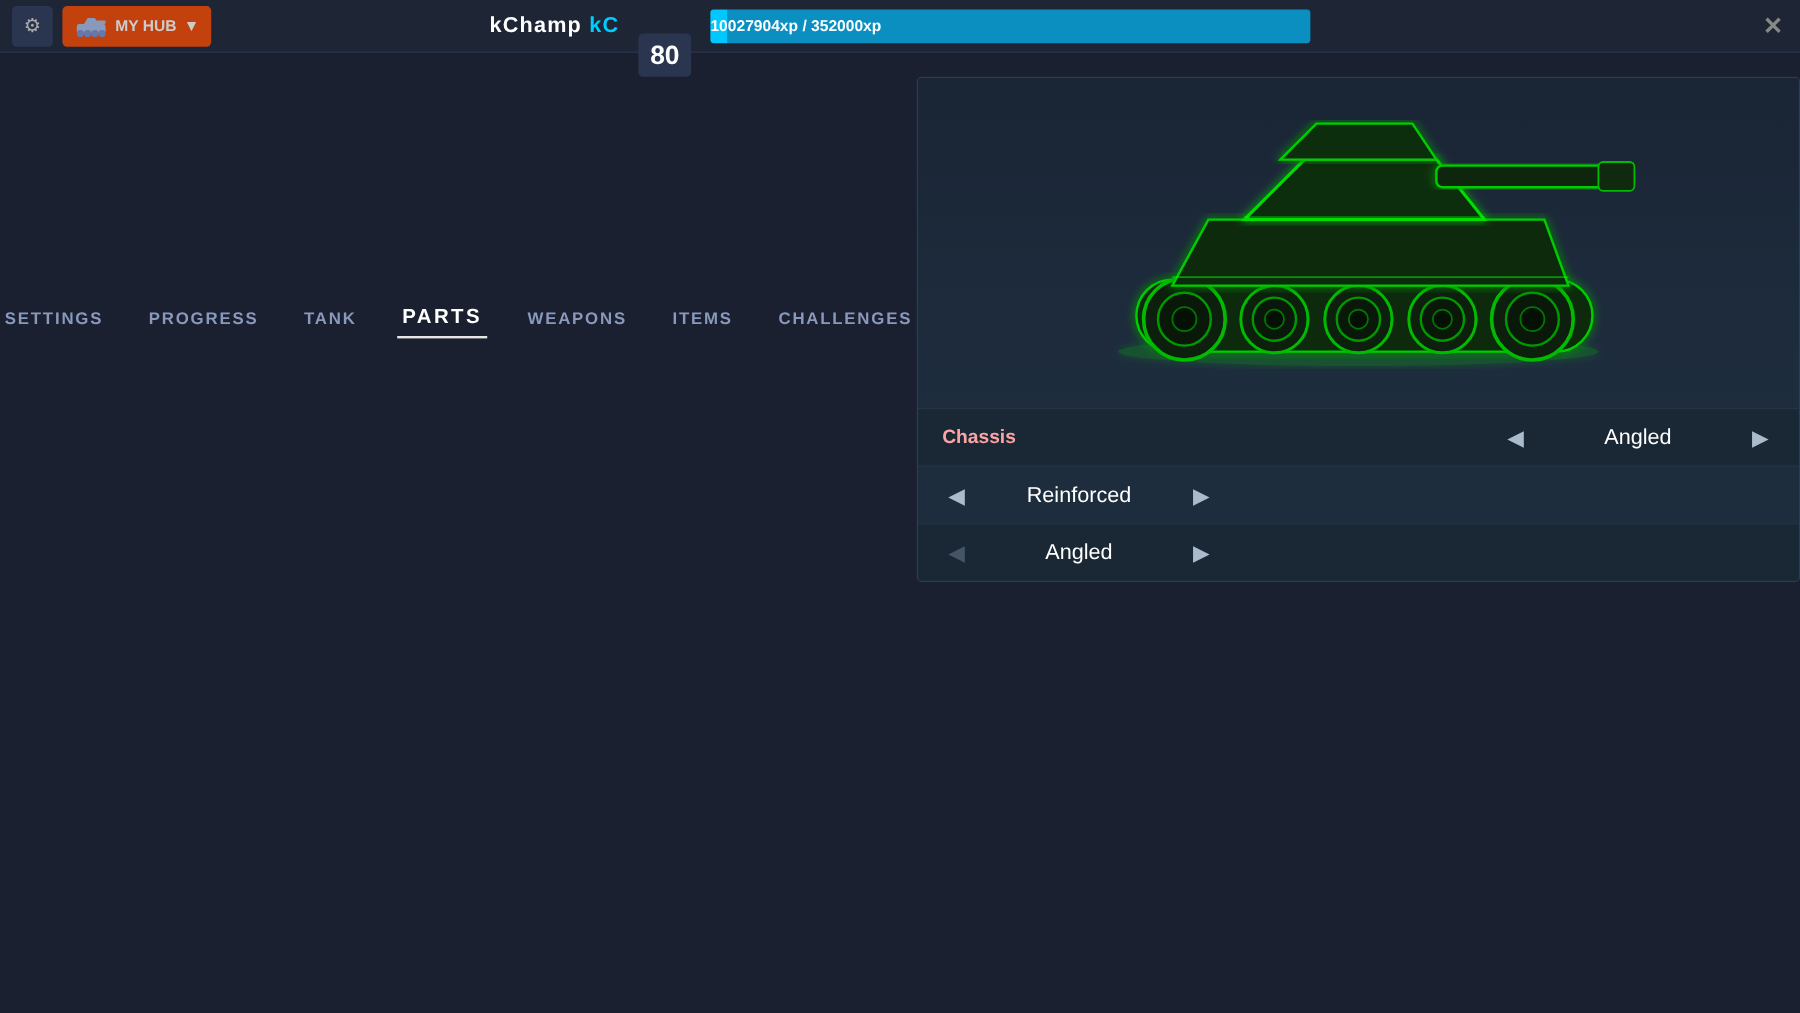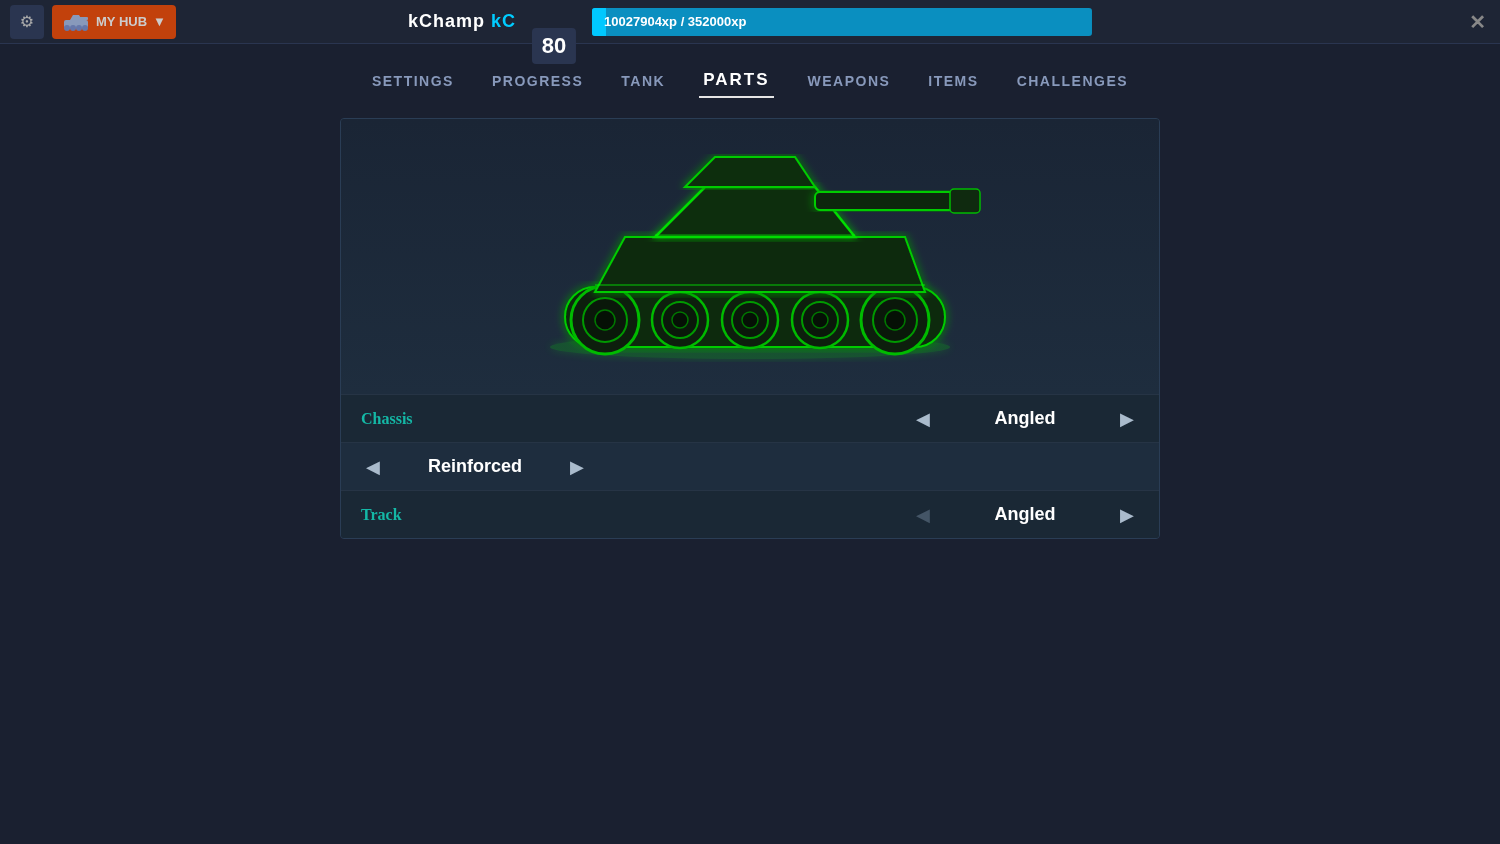--- a/index.html
+++ b/index.html
@@ -90,21 +90,20 @@
       margin-top: 48px;
     }
 
     #xp-bar-container {
       width: 500px;
       height: 28px;
       background: #0a8fc0;
       border-radius: 3px;
       display: flex;
       align-items: center;
-      padding-left: 12px;
       position: relative;
       overflow: hidden;
     }
 
     #xp-bar-fill {
       position: absolute;
       left: 0;
       top: 0;
       height: 100%;
       background: #00c8ff;
@@ -128,21 +127,21 @@
       font-size: 20px;
       cursor: pointer;
       background: none;
       border: none;
       font-weight: bold;
     }
 
     
     #main-content {
       display: flex;
-      flex-direction: column;
+      flex-direction: row;
       align-items: center;
       padding-top: 20px;
     }
 
     
     #nav-tabs {
       display: flex;
       align-items: center;
       gap: 30px;
       margin-bottom: 20px;
@@ -208,25 +207,24 @@
 
     .part-row:nth-child(odd) {
       background: #1a2835;
     }
 
     .part-row:nth-child(even) {
       background: #1e2d3e;
     }
 
     .part-name {
-      color: #14b8a6;
+      color: #fca5a5;
       font-size: 16px;
       font-weight: bold;
       flex: 1;
-      font-family: Liberation Serif, serif;
     }
 
     .part-controls {
       display: flex;
       align-items: center;
       gap: 20px;
     }
 
     .part-arrow {
       color: #aabbcc;
@@ -241,21 +239,21 @@
       justify-content: center;
     }
 
     .part-arrow.disabled {
       color: #445566;
     }
 
     .part-value {
       color: white;
       font-size: 18px;
-      font-weight: bold;
+      font-weight: normal;
       min-width: 140px;
       text-align: center;
     }
   </style>
 </head>
 <body>
 
 <div id="topbar">
   <div id="topbar-left">
     <button id="gear-btn">
@@ -368,21 +366,20 @@
 
       <div class="part-row">
         <div class="part-controls">
           <button class="part-arrow">◀</button>
           <span class="part-value">Reinforced</span>
           <button class="part-arrow">▶</button>
         </div>
       </div>
 
       <div class="part-row">
-        <span class="part-name">Track</span>
         <div class="part-controls">
           <button class="part-arrow disabled">◀</button>
           <span class="part-value">Angled</span>
           <button class="part-arrow">▶</button>
         </div>
       </div>
 
     </div>
   </div>
 

